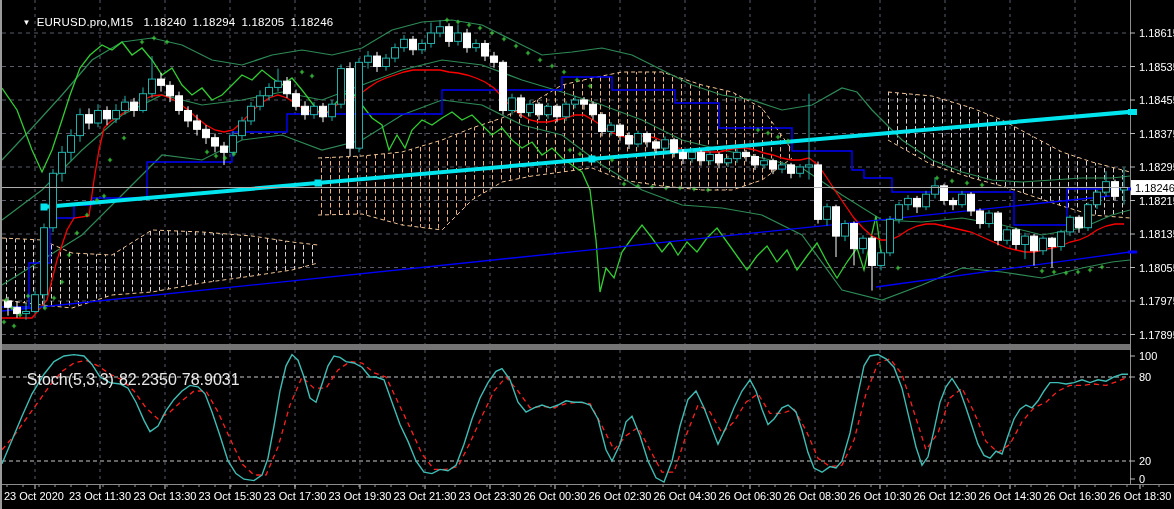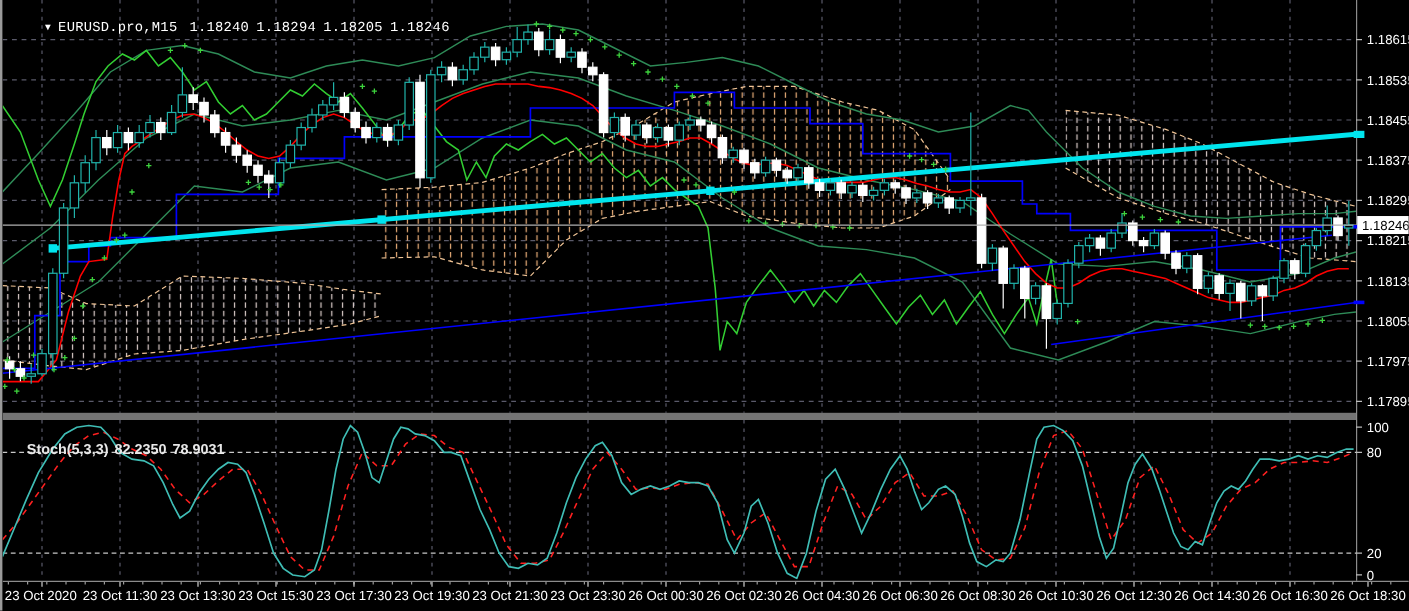--- a/index.html
+++ b/index.html
@@ -1,25 +1,25 @@
 <!DOCTYPE html>
 <html><head>
 <meta charset="utf-8">
 <style>
   html,body{margin:0;padding:0;background:#000;}
   .screen{position:relative;width:1174px;height:509px;background:#000;overflow:hidden;
           border-left:2px solid #9a9a9a;box-sizing:border-box;
           font-family:"Liberation Sans",sans-serif;}
   svg{position:absolute;left:0;top:0;}
   .title{position:absolute;left:7px;top:4px;color:#fff;font-size:11.5px;white-space:pre;
-         font-family:Liberation Mono, monospace;letter-spacing:0.2px;}
+         font-family:Liberation Sans, sans-serif;letter-spacing:0.2px;}
   .title .tri{font-size:8px;color:#fff;vertical-align:1px;margin-right:6px;}
   .title .sym{margin-right:10px;}
   .title span.v{margin-right:6px;}
-  .stochlabel{position:absolute;left:7px;top:353px;color:#e8e8e8;font-size:12px;white-space:pre;font-weight:bold;}
+  .stochlabel{position:absolute;left:7px;top:353px;color:#e8e8e8;font-size:16px;white-space:pre;}
   .stochlabel span{margin-right:5px;}
 </style>
 </head>
 <body>
 
 <div class="screen">
   <svg id="svg" width="1174" height="509">
     <defs>
       <pattern id="hatchPeach" width="9" height="7" patternUnits="userSpaceOnUse">
         <path d="M4.5 0 V4.5" stroke="#edb07a" stroke-width="1"></path>

